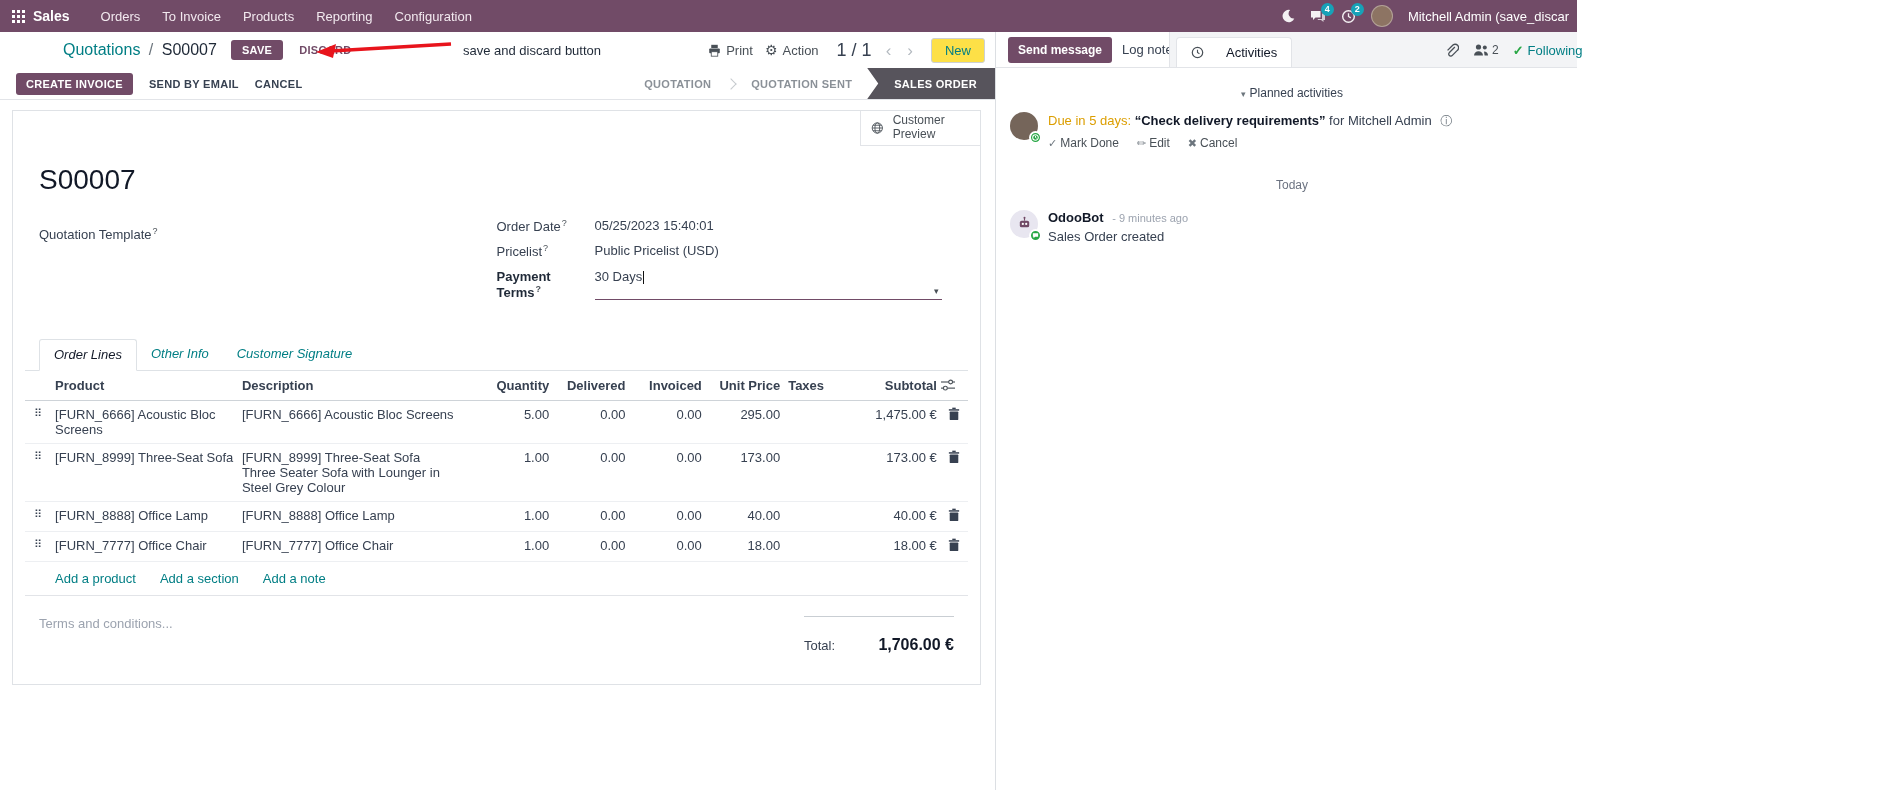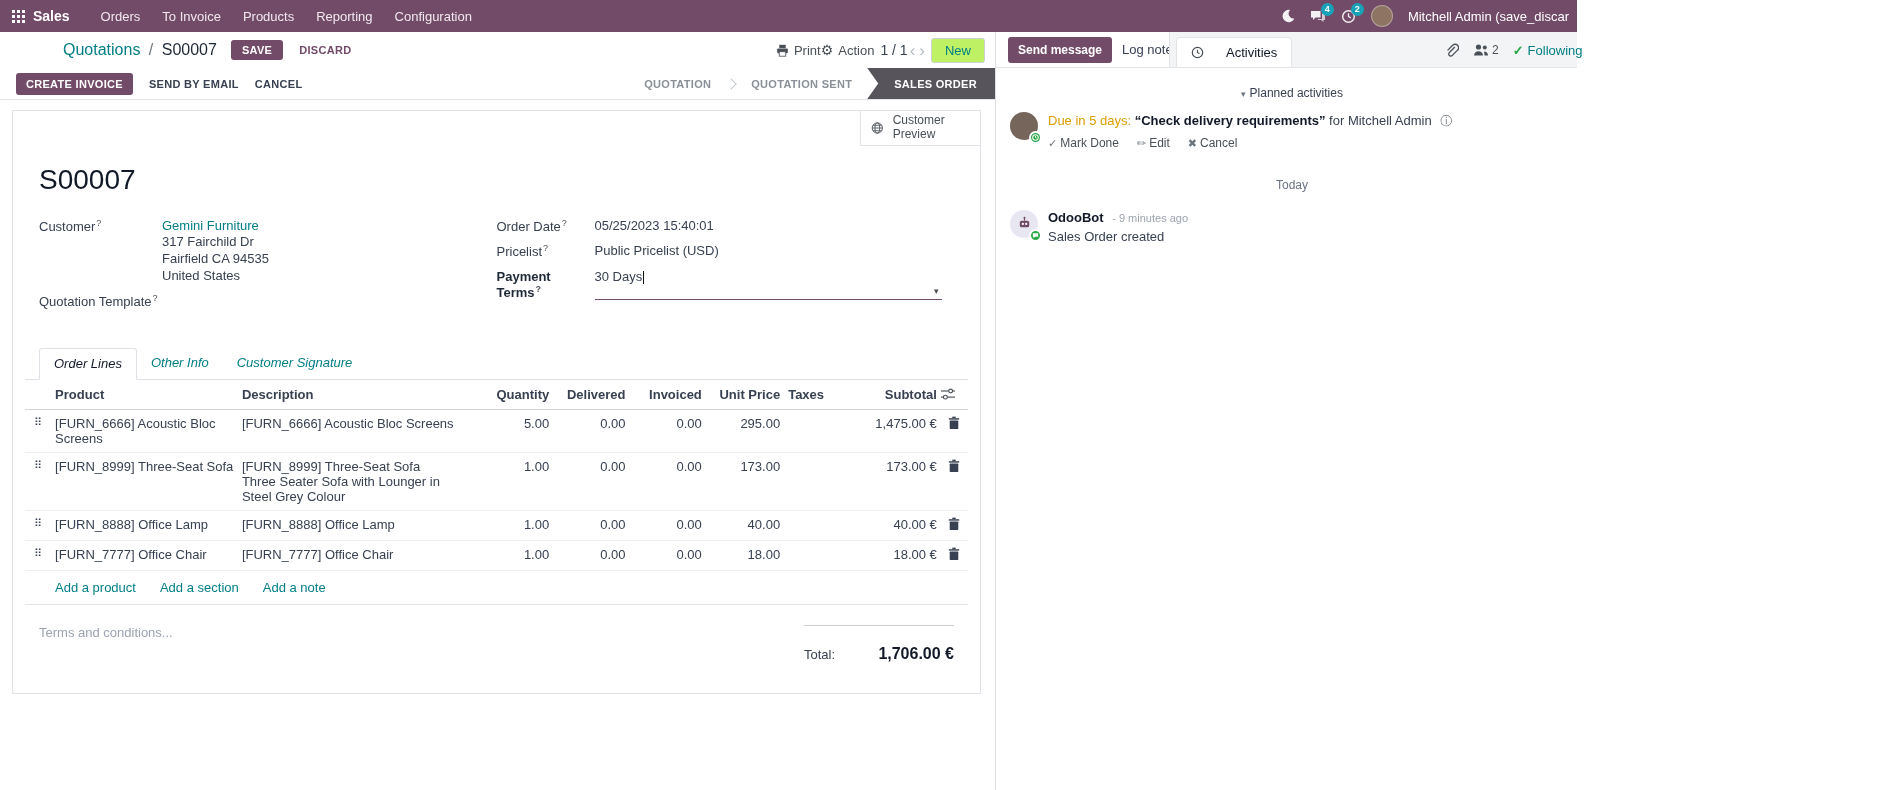--- a/index.html
+++ b/index.html
@@ -26,25 +26,25 @@
   
   .control-bar { height:36px; flex:0 0 36px; display:flex; align-items:center; padding:0 10px 0 16px; position:relative;margin-left:47px; }
   .breadcrumb { font-size:16px; white-space:nowrap; }
   .bc-link { color:#017E84; cursor:pointer; }
   .bc-sep { color:#6c757d; margin:0 4px; }
   .bc-cur { color:#1f2937; }
   .save-btn { background:#714B67; color:#fff; border:none; font-size:11px; font-weight:700; letter-spacing:.3px; padding:4px 11px; border-radius:3px; margin-left:14px; cursor:pointer; font-family:inherit; }
   .discard-btn { background:none; border:none; color:#714B67; font-size:11px; font-weight:700; letter-spacing:.3px; margin-left:16px; cursor:pointer; font-family:inherit; }
   .annotation { position:absolute; left:268px; top:0; height:36px; display:flex; align-items:center; pointer-events:none; }
   .annotation span { margin-left:8px; color:#1f2937; font-size:13px; }
-  .control-right { margin-left:auto; display:flex; align-items:center; color:#495057; }
+  .control-right { margin-left:auto; display:flex; align-items:center; gap:12px; color:#495057; }
   .cr-btn { display:flex; align-items:center; gap:5px; cursor:pointer; font-size:13px; }
-  .pager { font-size:14px; color:#374151; margin-left:6px; }
+  .pager { font-size:18px; color:#374151; margin-left:6px; }
   .pg-arrow { font-size:17px; color:#b4bac0; cursor:pointer; line-height:1; padding:0 2px; }
-  .new-btn { border:1px solid #ccd0d4; background:#bef264; color:#017E84; font-size:13px; padding:4px 13px; border-radius:3px; cursor:pointer; font-family:inherit; margin-left:4px; }
+  .new-btn { border:1px solid #ccd0d4; background:#fde047; color:#017E84; font-size:13px; padding:4px 13px; border-radius:3px; cursor:pointer; font-family:inherit; margin-left:4px; }
 
   
   .status-bar { height:32px; flex:0 0 32px; display:flex; align-items:stretch; border-bottom:1px solid #e2e4e8; }
   .sb-left { display:flex; align-items:center; gap:16px; padding-left:16px; }
   .btn-primary-sm { background:#714B67; color:#fff; border:none; font-size:11px; font-weight:700; letter-spacing:.3px; padding:5px 10px; border-radius:3px; cursor:pointer; font-family:inherit; }
   .sb-btn { background:none; border:none; color:#374151; font-size:11px; font-weight:700; letter-spacing:.3px; cursor:pointer; font-family:inherit; }
   .sb-stages { margin-left:auto; display:flex; align-items:stretch; }
   .stage { display:flex; align-items:center; padding:0 15px; font-size:11px; font-weight:700; letter-spacing:.3px; color:#8a9097; cursor:pointer; }
   .stage-sep { width:8px; height:8px; border-top:1px solid #c6cace; border-right:1px solid #c6cace; transform:rotate(45deg); align-self:center; margin:0 1px; }
   .stage-active { background:#57545C; color:#fff; clip-path:polygon(0 0,100% 0,100% 100%,0 100%,11px 50%); padding:0 18px 0 27px; }
@@ -189,20 +189,27 @@
 
       <div class="control-bar">
         <span class="breadcrumb">
           <span class="bc-link">Quotations</span>
           <span class="bc-sep">/</span>
           <span class="bc-cur">S00007</span>
         </span>
         <button class="save-btn">SAVE</button>
         <button class="discard-btn">DISCARD</button>
 
+        <div class="annotation">
+          <svg width="140" height="26" viewBox="0 0 140 26">
+            <line x1="136" y1="7" x2="16" y2="14" stroke="#e8141c" stroke-width="3.4"></line>
+            <polygon points="1,15 21,7 18,21" fill="#e8141c"></polygon>
+          </svg>
+          <span>save and discard button</span>
+        </div>
 
         <div class="control-right">
           <span class="cr-btn">
             <svg width="13" height="13" viewBox="0 0 16 16" fill="currentColor">
                 <rect x="4" y="1" width="8" height="4"></rect>
                 <rect x="1.5" y="5.5" width="13" height="6" rx="1"></rect>
                 <rect x="4" y="9.5" width="8" height="5.5" fill="#fff" stroke="currentColor"></rect>
               </svg>
             <span>Print</span>
           </span>
@@ -245,29 +252,20 @@
               <span>Customer Preview</span>
             </div>
           </div>
 
           <div class="sheet-body">
             <div class="title">S00007</div>
 
             <div class="fields">
 
               <div class="fcol">
-                <div class="frow">
-                  <span class="flabel"><span>Customer</span><sup class="help">?</sup></span>
-                  <span class="addr">
-                    <span class="link">Gemini Furniture</span>
-                    <div>317 Fairchild Dr</div>
-                    <div>Fairfield CA 94535</div>
-                    <div>United States</div>
-                  </span>
-                </div>
                 <div class="frow tmpl-row">
                   <span class="flabel"><span>Quotation Template</span><sup class="help">?</sup></span>
                   <span></span>
                 </div>
               </div>
 
               <div class="fcol fcol-r">
                 <div class="frow">
                   <span class="flabel"><span>Order Date</span><sup class="help">?</sup></span>
                   <span>05/25/2023 15:40:01</span>

